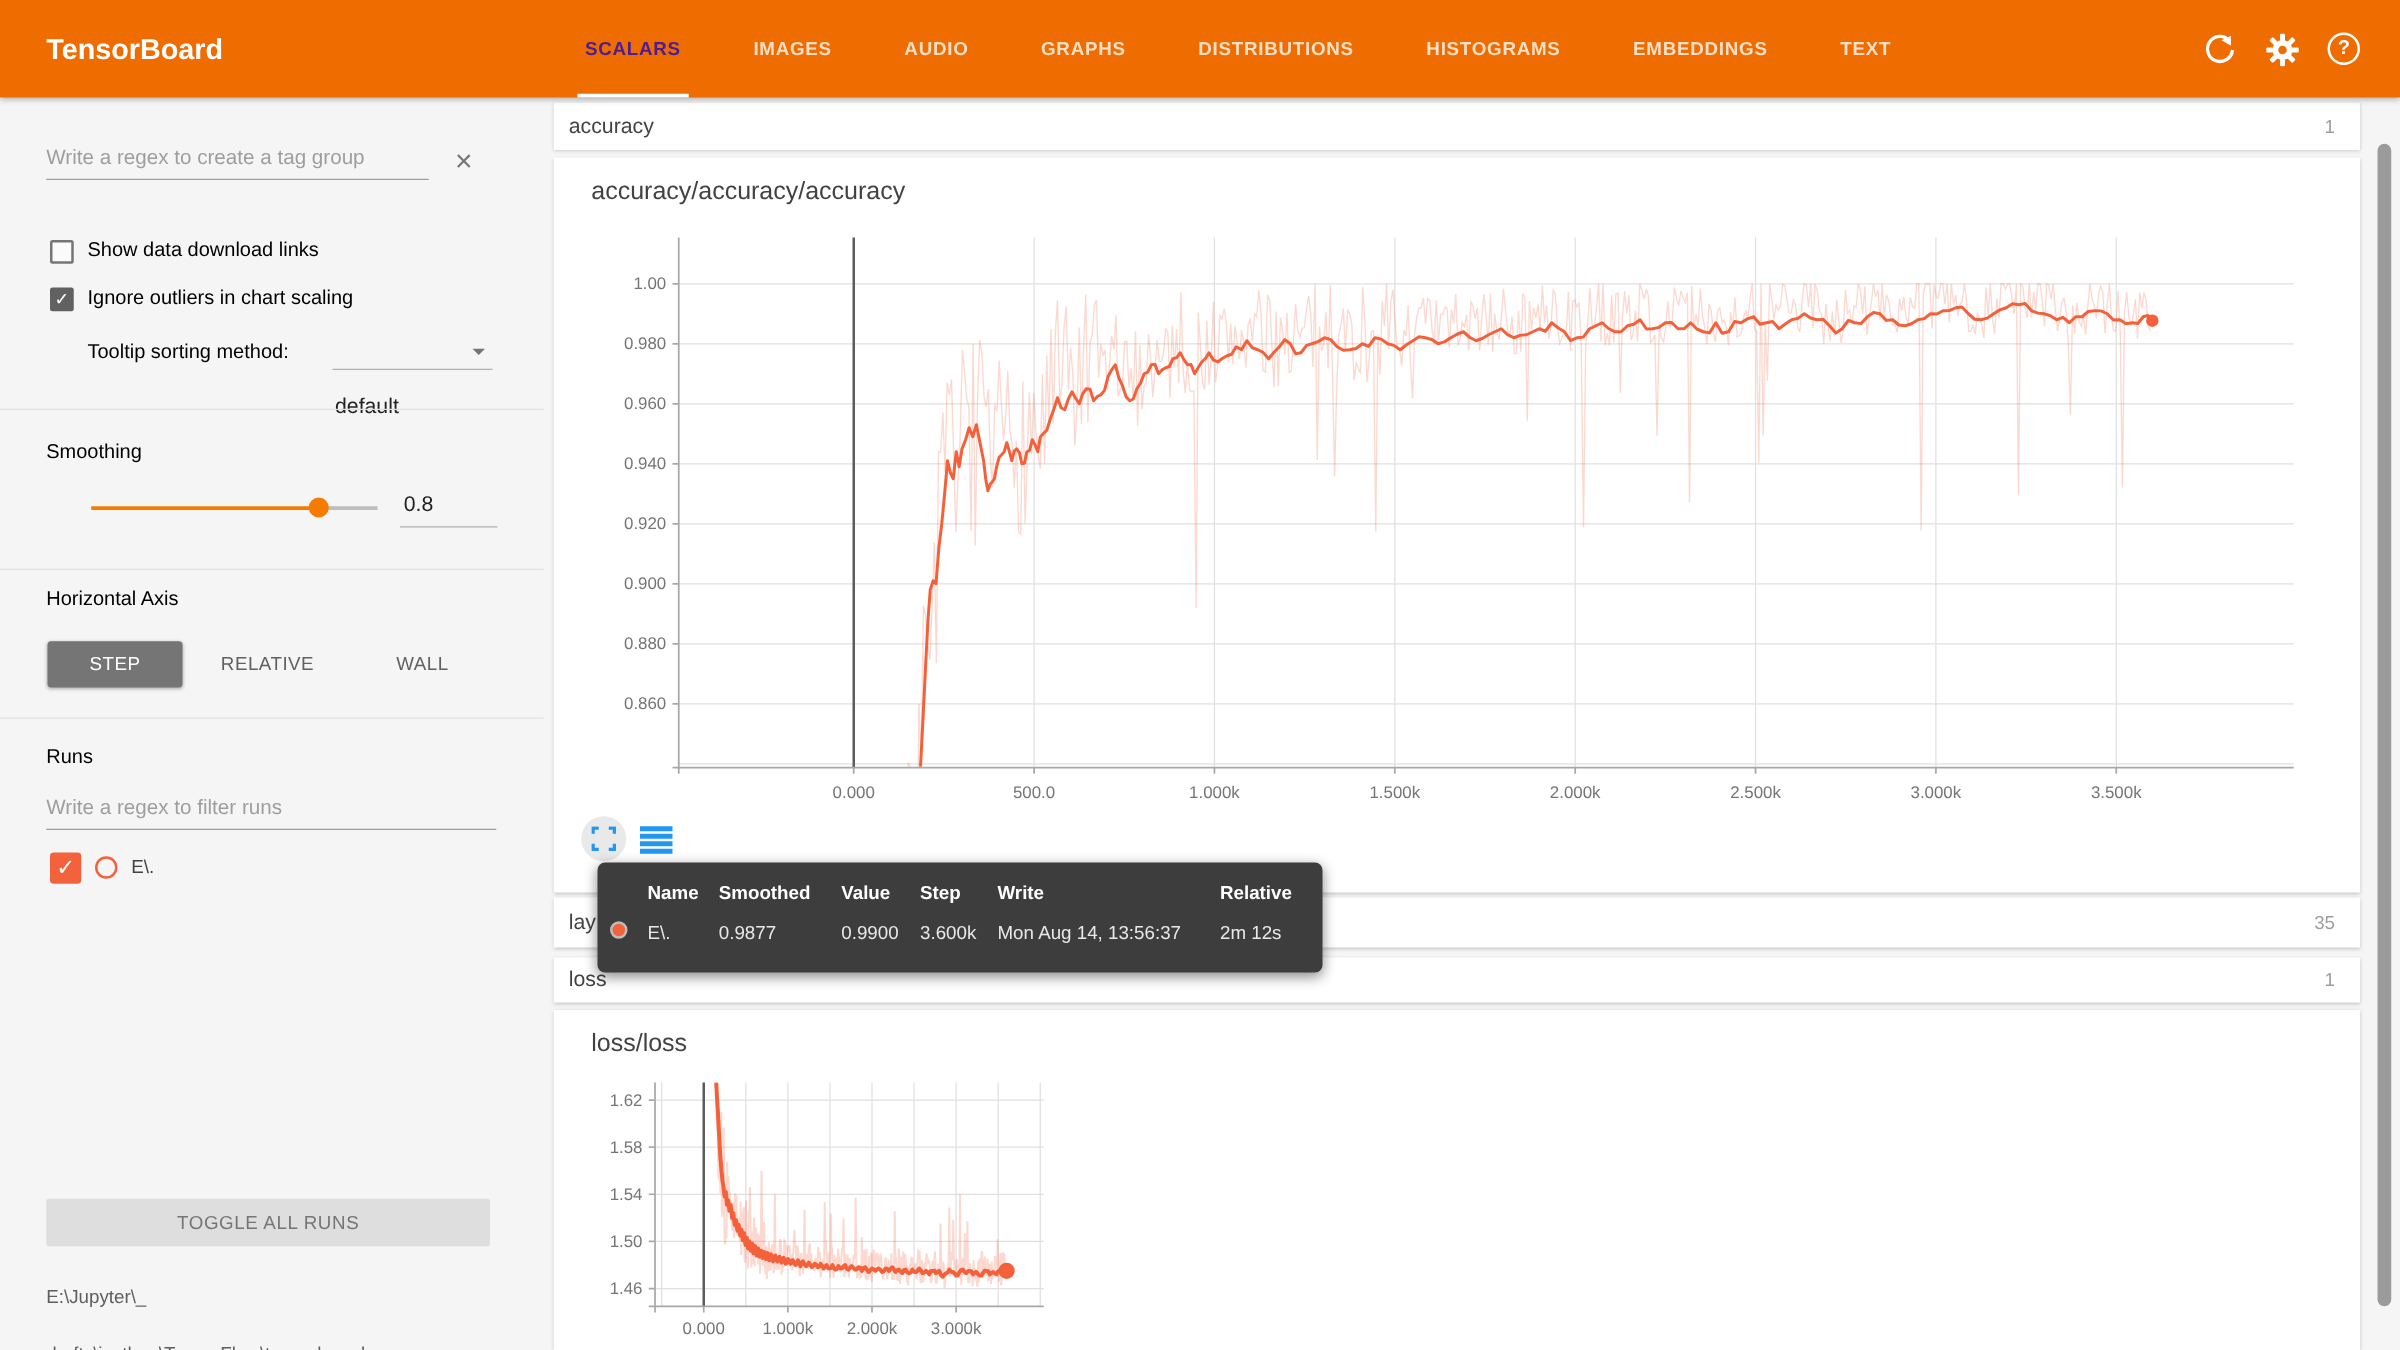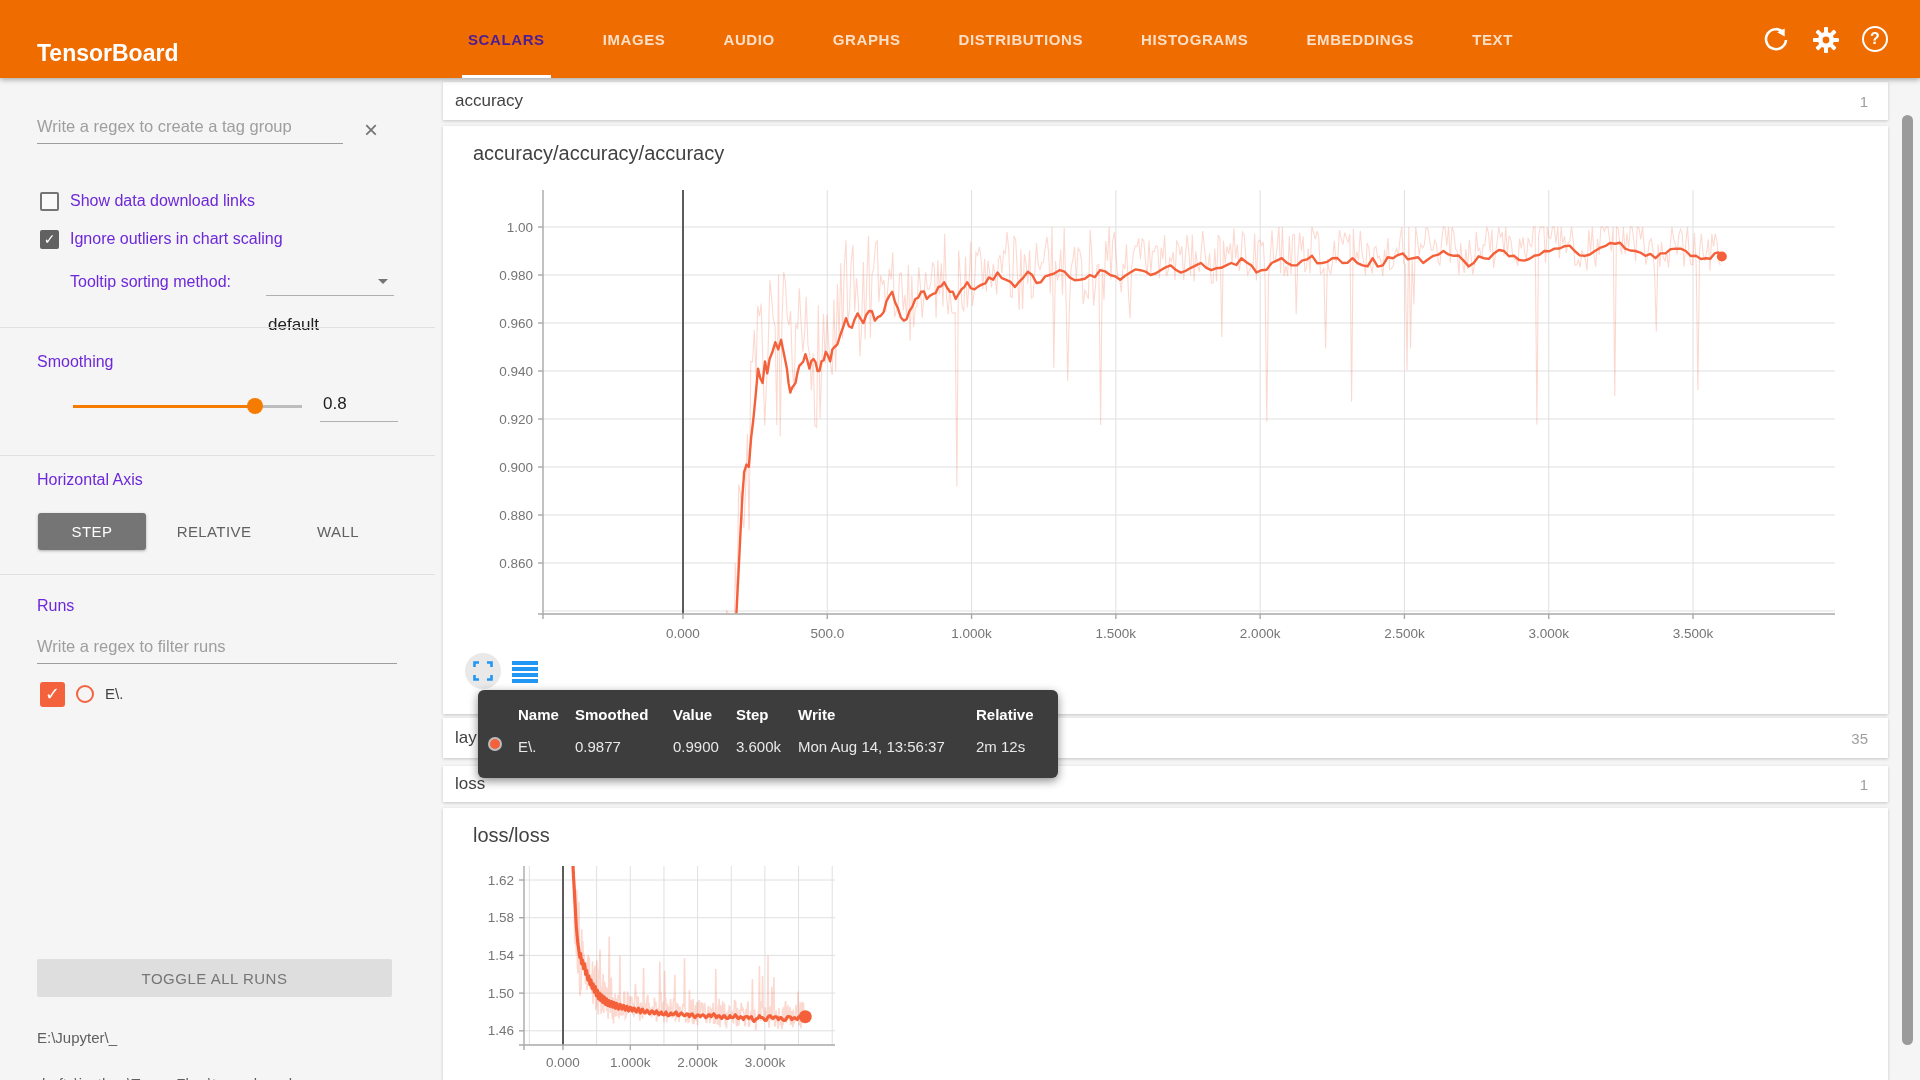--- a/index.html
+++ b/index.html
@@ -2,33 +2,33 @@
 <html><head>
 <meta charset="utf-8">
 <style>
   * { margin:0; padding:0; box-sizing:border-box; }
   html,body { width:1920px; height:1080px; overflow:hidden;
     font-family:"Liberation Sans","DejaVu Sans",sans-serif; background:#f5f5f5; }
 
   
   .header { position:absolute; left:0; top:0; width:1920px; height:78px;
     background:#ef6c00; box-shadow:0 2px 5px rgba(0,0,0,.3); z-index:20; }
-  .tb-title { position:absolute; left:37px; top:40px; color:#fff; font-size:23px; font-weight:bold; }
+  .tb-title { position:absolute; left:37px; top:26px; color:#fff; font-size:23px; font-weight:bold; }
   .tabs { position:absolute; left:462px; top:0; height:78px; display:flex; gap:46px; }
   .tab { position:relative; height:78px; display:flex; align-items:center; padding:0 6px;
     color:rgba(255,255,255,.78); font-size:15px; font-weight:bold; letter-spacing:.6px; cursor:pointer; }
   .tab.active { color:#4c1d95; }
   .tab.active::after { content:""; position:absolute; left:0; right:0; bottom:0; height:3px; background:#fff; }
   .hicon { position:absolute; top:26px; width:28px; height:28px; color:#fff; }
 
   
   .sidebar { position:absolute; left:0; top:78px; width:435px; height:1002px; background:#f5f5f5; }
   .sb-abs { position:absolute; }
   .divider { position:absolute; left:0; width:435px; border-top:1px solid #e0e0e0; }
-  .sb-label { color:#6d28d9; font-size:16px; }
+  .sb-label { color:#000000; font-size:16px; }
   .ph-input { background:transparent; border:none; border-bottom:1px solid #9e9e9e;
     font-size:16.5px; color:#424242; outline:none; font-family:inherit; }
   .ph-input::placeholder { color:#9e9e9e; }
   .cbx { width:19px; height:19px; border-radius:2px; position:absolute; }
   .cbx.off { border:2px solid #757575; background:#fafafa; }
   .cbx.on  { background:#616161; color:#fff; text-align:center; line-height:19px; font-size:14px; }
   .select-val { color:#212121; font-size:17px; }
   .select-underline { border-bottom:1px solid #b0b0b0; }
   .dd-arrow { width:0; height:0; border-left:5px solid transparent; border-right:5px solid transparent;
     border-top:5px solid #757575; }

